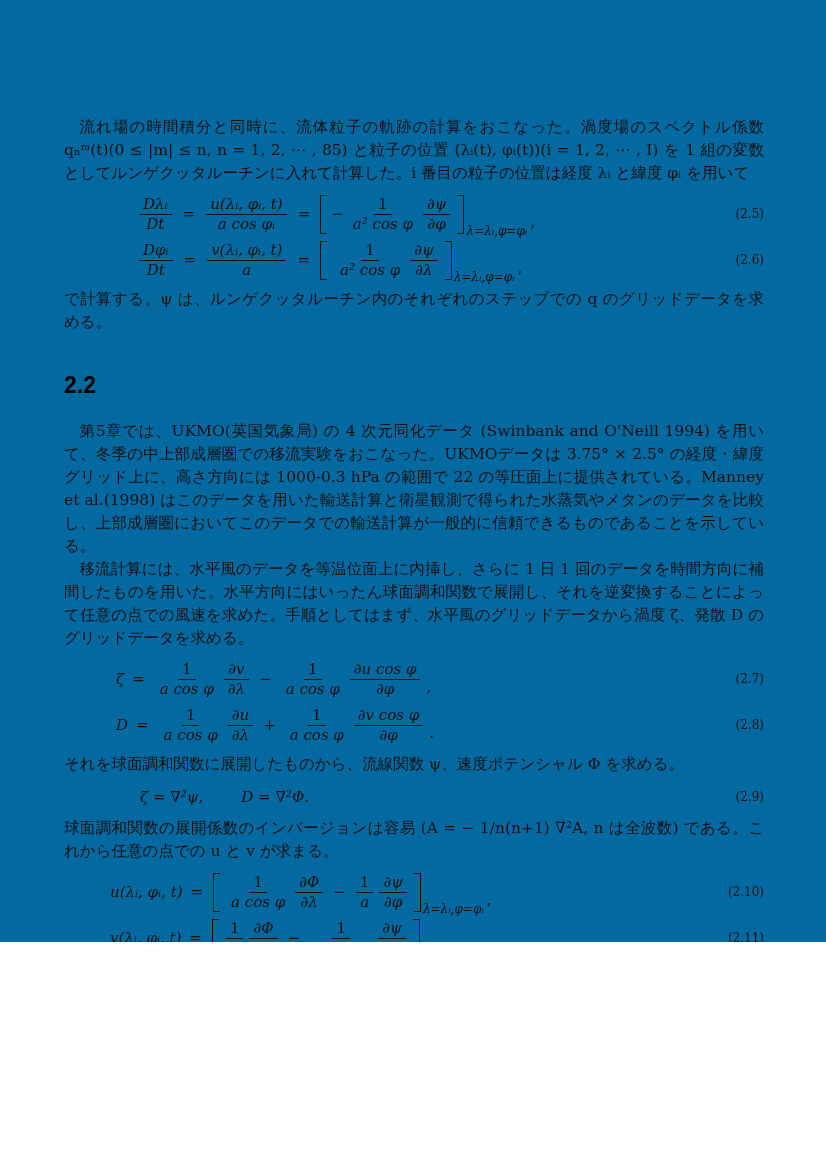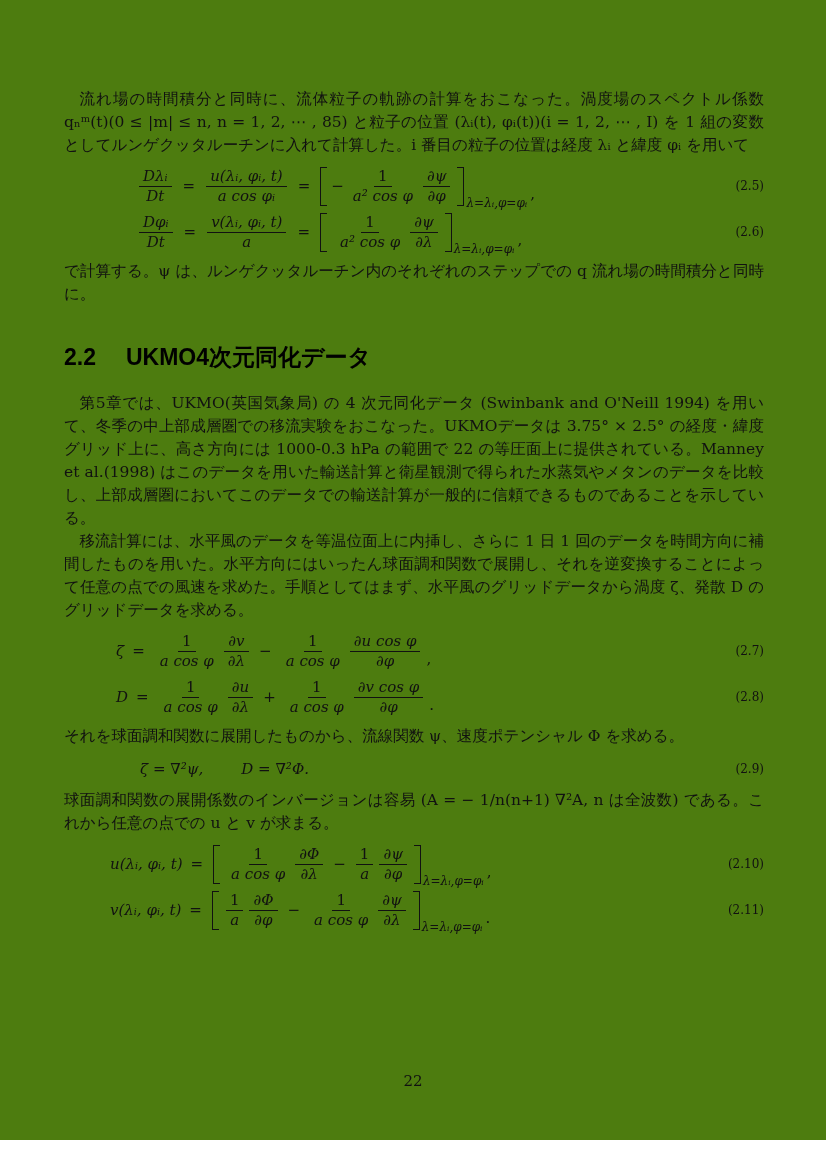--- a/index.html
+++ b/index.html
@@ -1,21 +1,21 @@
 <!DOCTYPE html>
 <html><head>
 <meta charset="utf-8">
 <style>
   html,body { margin:0; padding:0; background:#ffffff; }
   .page {
     position:relative;
-    width:826px; height:1140px;
+    width:826px; height:942px;
     box-sizing:border-box;
-    padding:88px 62px 0 64px;
-    background:#4d7c0f;
+    padding:116px 62px 0 64px;
+    background:#0369a1;
     color:#111;
     font-family:"DejaVu Serif","Liberation Serif",serif;
     font-size:15.5px;
     line-height:23px;
     overflow:hidden;
   }
   p.para {
     margin:0;
     text-align:justify;
     text-indent:1em;
@@ -144,25 +144,24 @@
           </span>
           <span class="brk-r"></span>
           <span class="cond">λ=λᵢ,φ=φᵢ</span>
         </span>
         <span class="trail">,</span>
       </span>
       <span class="eqnum">(2.6)</span>
     </div>
   </div>
 
-  <p class="para noindent">で計算する。ψ は、ルンゲクッタルーチン内のそれぞれのステップでの q 流れ場の時間積分と同時に。</p>
+  <p class="para noindent">で計算する。ψ は、ルンゲクッタルーチン内のそれぞれのステップでの q のグリッドデータを求める。</p>
 
   <h2 class="section">
     <span>2.2</span>
-    <span>UKMO4次元同化データ</span>
   </h2>
 
   <p class="para">第5章では、UKMO(英国気象局) の 4 次元同化データ (Swinbank and O'Neill 1994) を用いて、冬季の中上部成層圏での移流実験をおこなった。UKMOデータは 3.75° × 2.5° の経度・緯度グリッド上に、高さ方向には 1000-0.3 hPa の範囲で 22 の等圧面上に提供されている。Manney et al.(1998) はこのデータを用いた輸送計算と衛星観測で得られた水蒸気やメタンのデータを比較し、上部成層圏においてこのデータでの輸送計算が一般的に信頼できるものであることを示している。</p>
 
   <p class="para">移流計算には、水平風のデータを等温位面上に内挿し、さらに 1 日 1 回のデータを時間方向に補間したものを用いた。水平方向にはいったん球面調和関数で展開し、それを逆変換することによって任意の点での風速を求めた。手順としてはまず、水平風のグリッドデータから渦度 ζ、発散 D のグリッドデータを求める。</p>
 
   <div class="eqblock">
     <div class="eqline ind-b">
       <span class="eqbody">
         <span class="mi">ζ</span>

